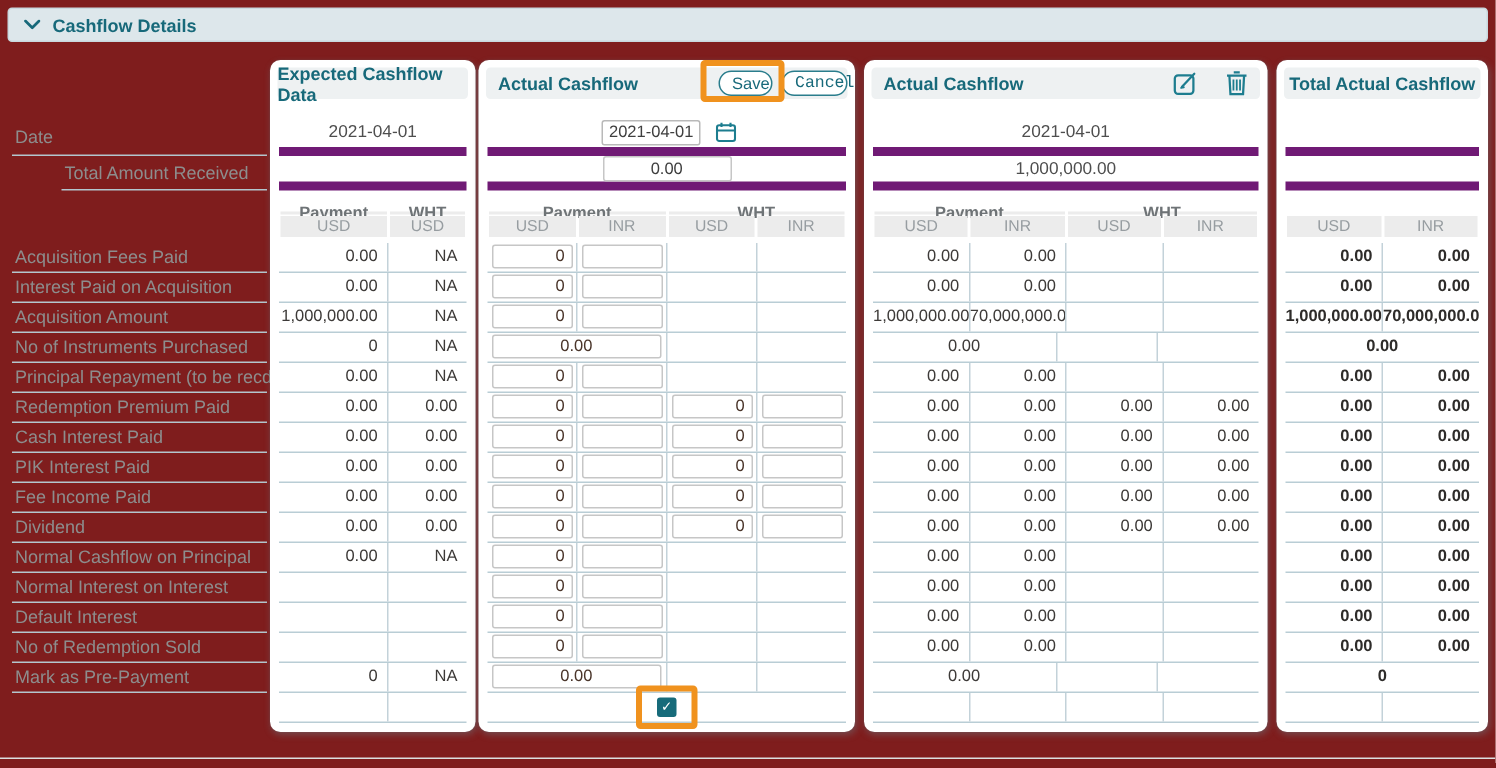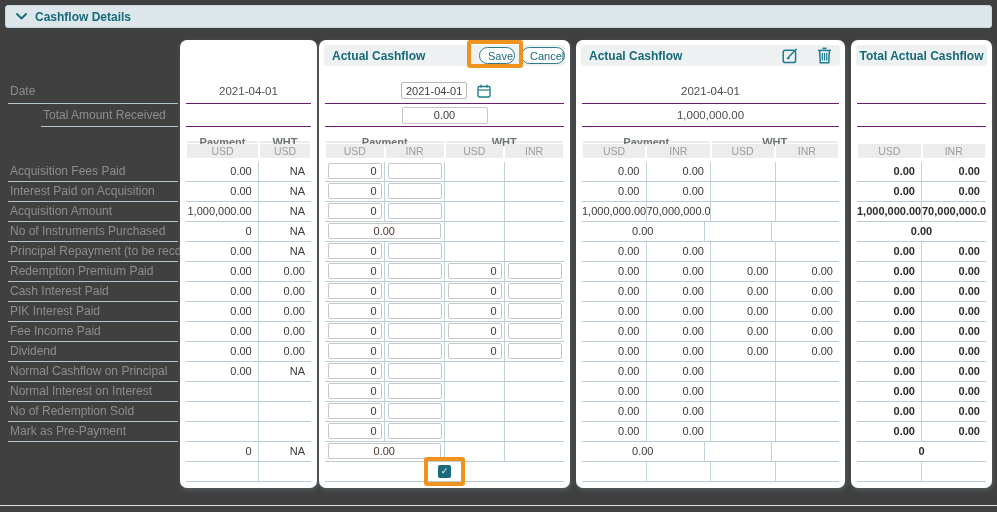--- a/index.html
+++ b/index.html
@@ -1,18 +1,18 @@
 <!DOCTYPE html>
 <html><head>
 <meta charset="utf-8">
 <style>
   * { box-sizing: border-box; }
   html,body { margin:0; padding:0; }
   body { font-family:"Liberation Sans", sans-serif; background:#fff; }
-  .page { position:relative; width:997px; height:512px; background:#404040; overflow:hidden; }
+  .page { position:relative; width:997px; height:512px; background:#7f1d1d; overflow:hidden; }
 
   
   .collapse-bar { position:absolute; left:5px; top:5px; width:987px; height:23px;
     background:#dde7eb; border:1px solid #c9d8de; border-radius:3px;
     display:flex; align-items:center; gap:8px; padding:0 10px;
     color:#17697a; font-weight:bold; font-size:12px; cursor:pointer; }
   .collapse-bar svg { flex:0 0 auto; }
 
   
   .labels { position:absolute; left:8px; top:40px; width:170px; height:448px; font-size:12px; color:#8d8d8d; }
@@ -27,21 +27,21 @@
   #panel-expected { left:180px; width:137px; }
   #panel-edit     { left:319px; width:251px; }
   #panel-view     { left:576px; width:269px; }
   #panel-total    { left:851px; width:141px; }
 
   .p-title { position:absolute; top:5px; left:5px; right:5px; height:21px; background:#eef1f2; border-radius:3px;
     color:#17697a; font-weight:bold; font-size:12px; display:flex; align-items:center; }
   .p-title.center { justify-content:center; }
   .p-title.left { justify-content:flex-start; padding-left:8px; }
 
-  .p-date, .p-total { position:absolute; left:6px; right:6px; border-bottom:1px solid #701a75;
+  .p-date, .p-total { position:absolute; left:6px; right:6px; border-bottom:6px solid #701a75;
     display:flex; align-items:center; justify-content:center; font-size:11.5px; color:#4e4e4e; }
   .p-date { top:38px; height:26px; }
   .p-total { top:64px; height:23px; }
 
   .p-ghead { position:absolute; top:87px; left:6px; right:6px; height:16px; display:flex; }
   .gcell { flex:1; margin:14px 1px 0 1px; background:#ececec; color:#6e7376; font-weight:bold; font-size:11px;
     display:flex; align-items:center; justify-content:center; }
   .p-uhead { position:absolute; top:103px; left:6px; right:6px; height:16px; display:flex; }
   .ucell { flex:1; margin:1px; background:#ececec; color:#979da1; font-size:10.5px;
     display:flex; align-items:center; justify-content:center; }
@@ -63,21 +63,21 @@
     text-align:right; padding:0 4px; outline:none; }
   .icel { padding-right:0; }
   .winp { text-align:center; }
   .date-inp { width:66px; height:17px; text-align:center; color:#3f3f3f; border-color:#b9b9b9; }
   .total-inp { width:86px; height:17px; text-align:center; color:#3f3f3f; }
   .p-date.editrow { justify-content:center; gap:7px; }
 
   .btn { position:absolute; top:2px; height:17px; background:#fff; border:1px solid #2a7d8c; border-radius:9px;
     color:#17697a; font-size:11px; font-family:"Liberation Sans", sans-serif; line-height:14px; padding:0 8px; cursor:pointer; }
   .btn.save { right:50px; width:36px; }
-  .btn.cancel { right:0; width:44px; }
+  .btn.cancel { right:0; width:44px;font-family:Liberation Mono, monospace; }
 
   .icon-btn { position:absolute; top:1px; width:20px; height:19px; display:flex; align-items:center; justify-content:center; cursor:pointer; }
   .icon-btn.edit { right:40px; }
   .icon-btn.trash { right:6px; }
 
   .ccel { display:flex; align-items:center; justify-content:center; padding-right:0; }
   .checkbox { width:13px; height:13px; background:#176b7a; border-radius:2px; display:flex; align-items:center;
     justify-content:center; cursor:pointer; }
   .check { color:#fff; font-size:9px; line-height:9px; }
 
@@ -109,26 +109,30 @@
         <div class="lbl-row">Acquisition Amount</div>
         <div class="lbl-row">No of Instruments Purchased</div>
         <div class="lbl-row">Principal Repayment (to be recd)</div>
         <div class="lbl-row">Redemption Premium Paid</div>
         <div class="lbl-row">Cash Interest Paid</div>
         <div class="lbl-row">PIK Interest Paid</div>
         <div class="lbl-row">Fee Income Paid</div>
         <div class="lbl-row">Dividend</div>
         <div class="lbl-row">Normal Cashflow on Principal</div>
         <div class="lbl-row">Normal Interest on Interest</div>
+        <div class="lbl-row">Default Interest</div>
         <div class="lbl-row">No of Redemption Sold</div>
         <div class="lbl-row">Mark as Pre-Payment</div>
       </div>
   </div>
 
   <div class="panel p2" id="panel-expected">
+    <div class="p-title center">
+      <span>Expected Cashflow Data</span>
+    </div>
     <div class="p-date">2021-04-01</div>
     <div class="p-total"></div>
     <div class="p-ghead">
         <div class="gcell bdr">Payment</div>
         <div class="gcell">WHT</div>
       </div>
     <div class="p-uhead">
         <div class="ucell">USD</div>
         <div class="ucell">USD</div>
       </div>

